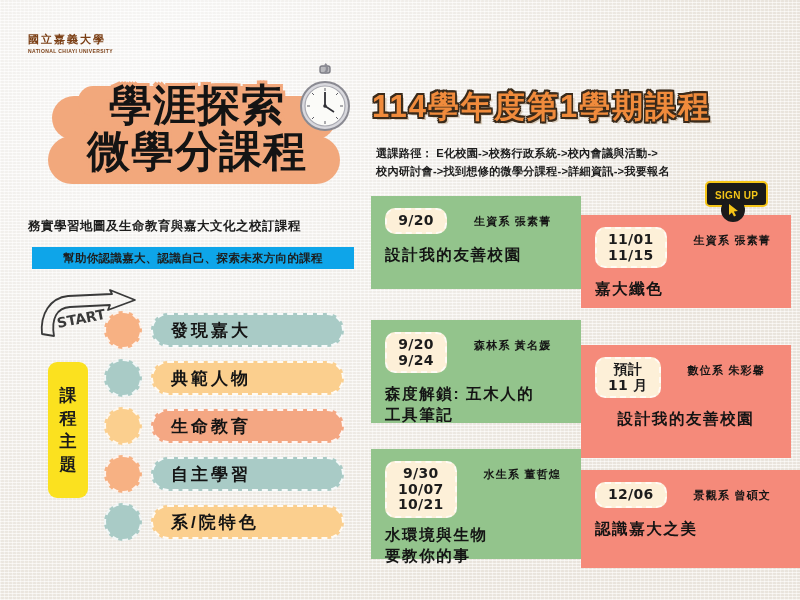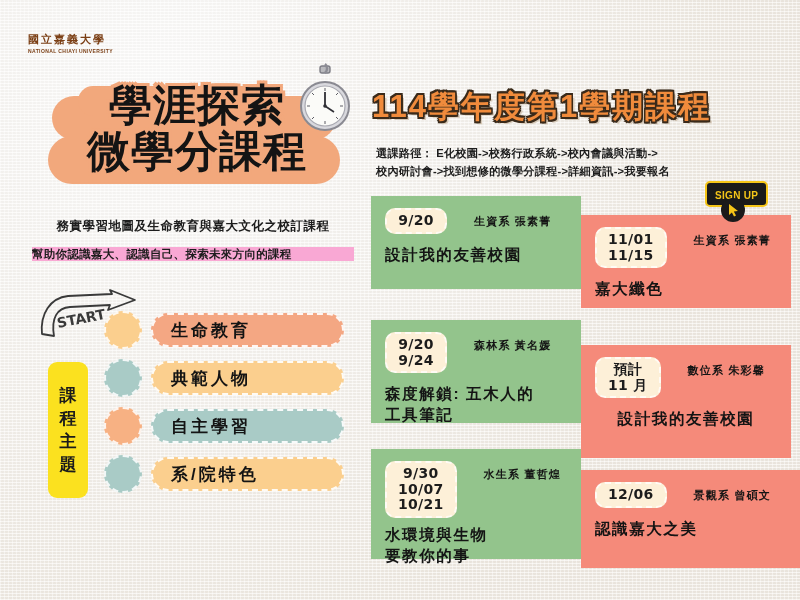--- a/index.html
+++ b/index.html
@@ -49,26 +49,26 @@
       -3px -3px 0 #f2a87c, 3px -3px 0 #f2a87c, -3px 3px 0 #f2a87c, 3px 3px 0 #f2a87c;}
   .mt-l2{font-size:43px;letter-spacing:1px;margin-top:4px;
     text-shadow:
       -3px 0 0 #f2a87c, 3px 0 0 #f2a87c, 0 -3px 0 #f2a87c, 0 3px 0 #f2a87c,
       -3px -3px 0 #f2a87c, 3px -3px 0 #f2a87c, -3px 3px 0 #f2a87c, 3px 3px 0 #f2a87c;}
 
   
   .watch{position:absolute;left:296px;top:62px;z-index:4;}
 
   .subtitle{
-    position:absolute;left:28px;top:218px;width:330px;text-align:center;
+    position:absolute;left:28px;top:218px;width:330px;
     font-size:12.5px;font-weight:bold;color:#1d1d1d;letter-spacing:.5px;
   }
   .highlight-bar{
-    position:absolute;left:32px;top:247px;width:322px;height:14px;
-    background:#f9a8d4;display:flex;align-items:center;justify-content:flex-start;
+    position:absolute;left:32px;top:247px;width:322px;height:22px;
+    background:#0ea5e9;display:flex;align-items:center;justify-content:center;
   }
   .highlight-bar span{font-size:11.5px;font-weight:bold;color:#1d1d1d;letter-spacing:.3px;}
 
   
   .start-arrow{position:absolute;left:36px;top:288px;z-index:4;}
 
   
   .topic-tab{
     position:absolute;left:48px;top:362px;width:40px;height:136px;
     background:#fbe11f;border-radius:9px;
@@ -212,29 +212,35 @@
 
   <div class="topic-tab">
     <span>課</span>
     <span>程</span>
     <span>主</span>
     <span>題</span>
   </div>
 
   <div class="topics">
     <div class="topic-row">
+      <div class="dot" style="background:#f7b183;"></div>
+      <div class="pill" style="background:#a9cbc6;">
+        <span>發現嘉大</span>
+      </div>
+    </div>
+    <div class="topic-row">
+      <div class="dot" style="background:#a9cbc6;"></div>
+      <div class="pill" style="background:#fbcf8e;">
+        <span>典範人物</span>
+      </div>
+    </div>
+    <div class="topic-row">
       <div class="dot" style="background:#fbcf8e;"></div>
       <div class="pill" style="background:#f4a783;">
         <span>生命教育</span>
-      </div>
-    </div>
-    <div class="topic-row">
-      <div class="dot" style="background:#a9cbc6;"></div>
-      <div class="pill" style="background:#fbcf8e;">
-        <span>典範人物</span>
       </div>
     </div>
     <div class="topic-row">
       <div class="dot" style="background:#f7b183;"></div>
       <div class="pill" style="background:#a9cbc6;">
         <span>自主學習</span>
       </div>
     </div>
     <div class="topic-row">
       <div class="dot" style="background:#a9cbc6;"></div>

